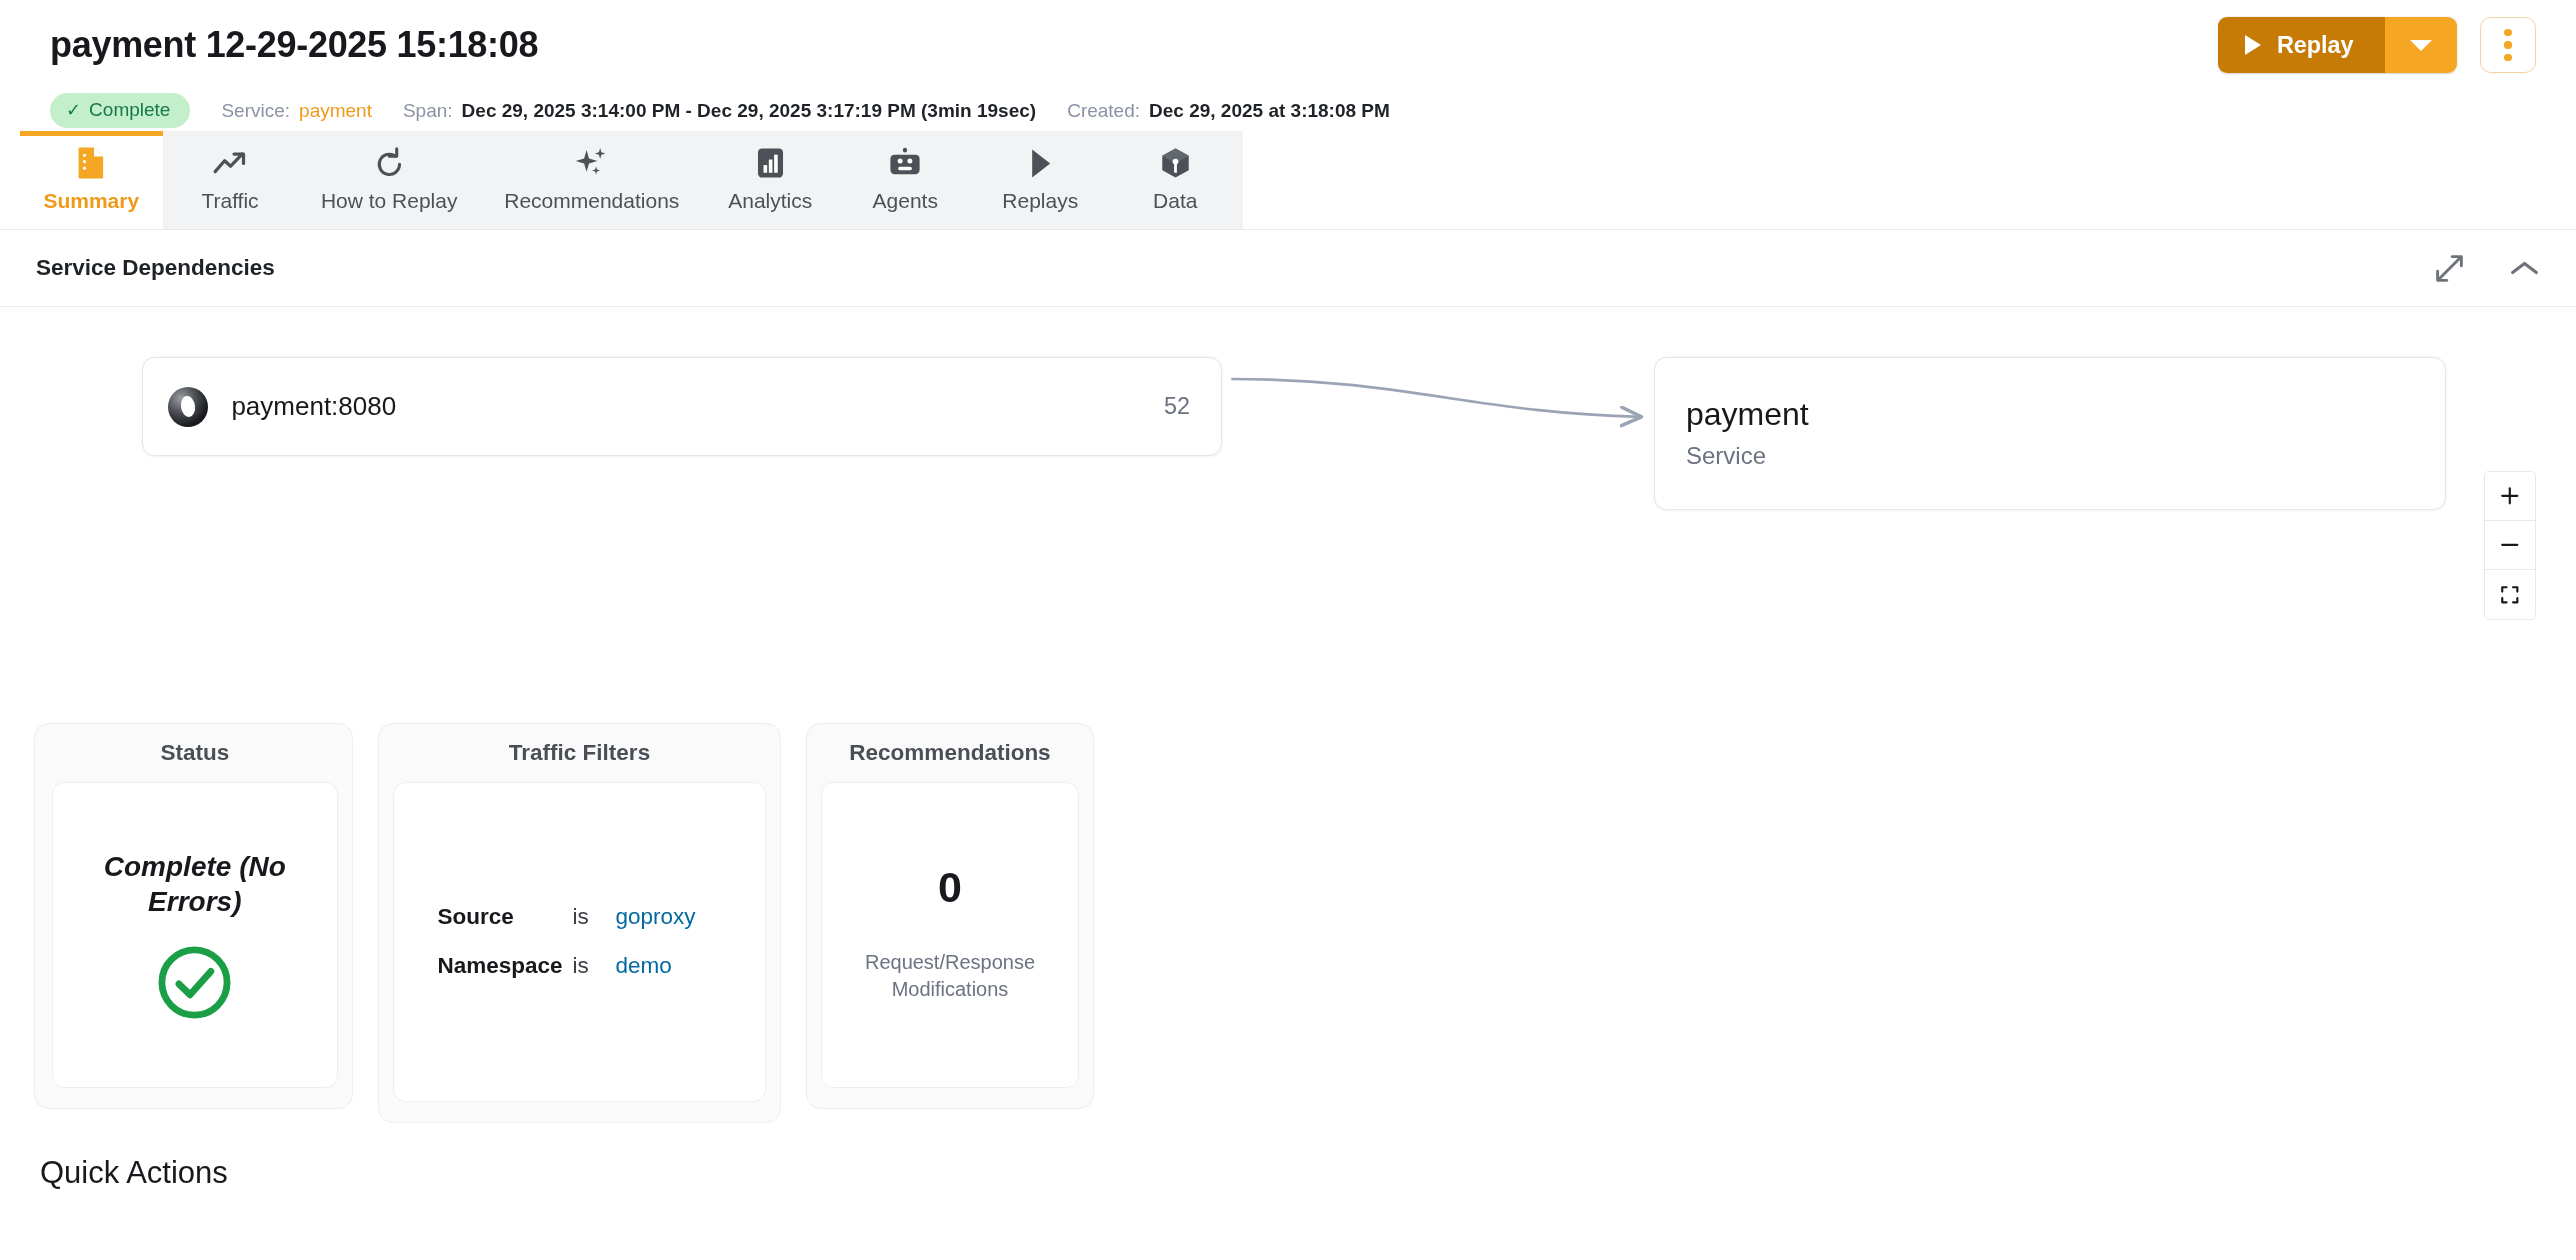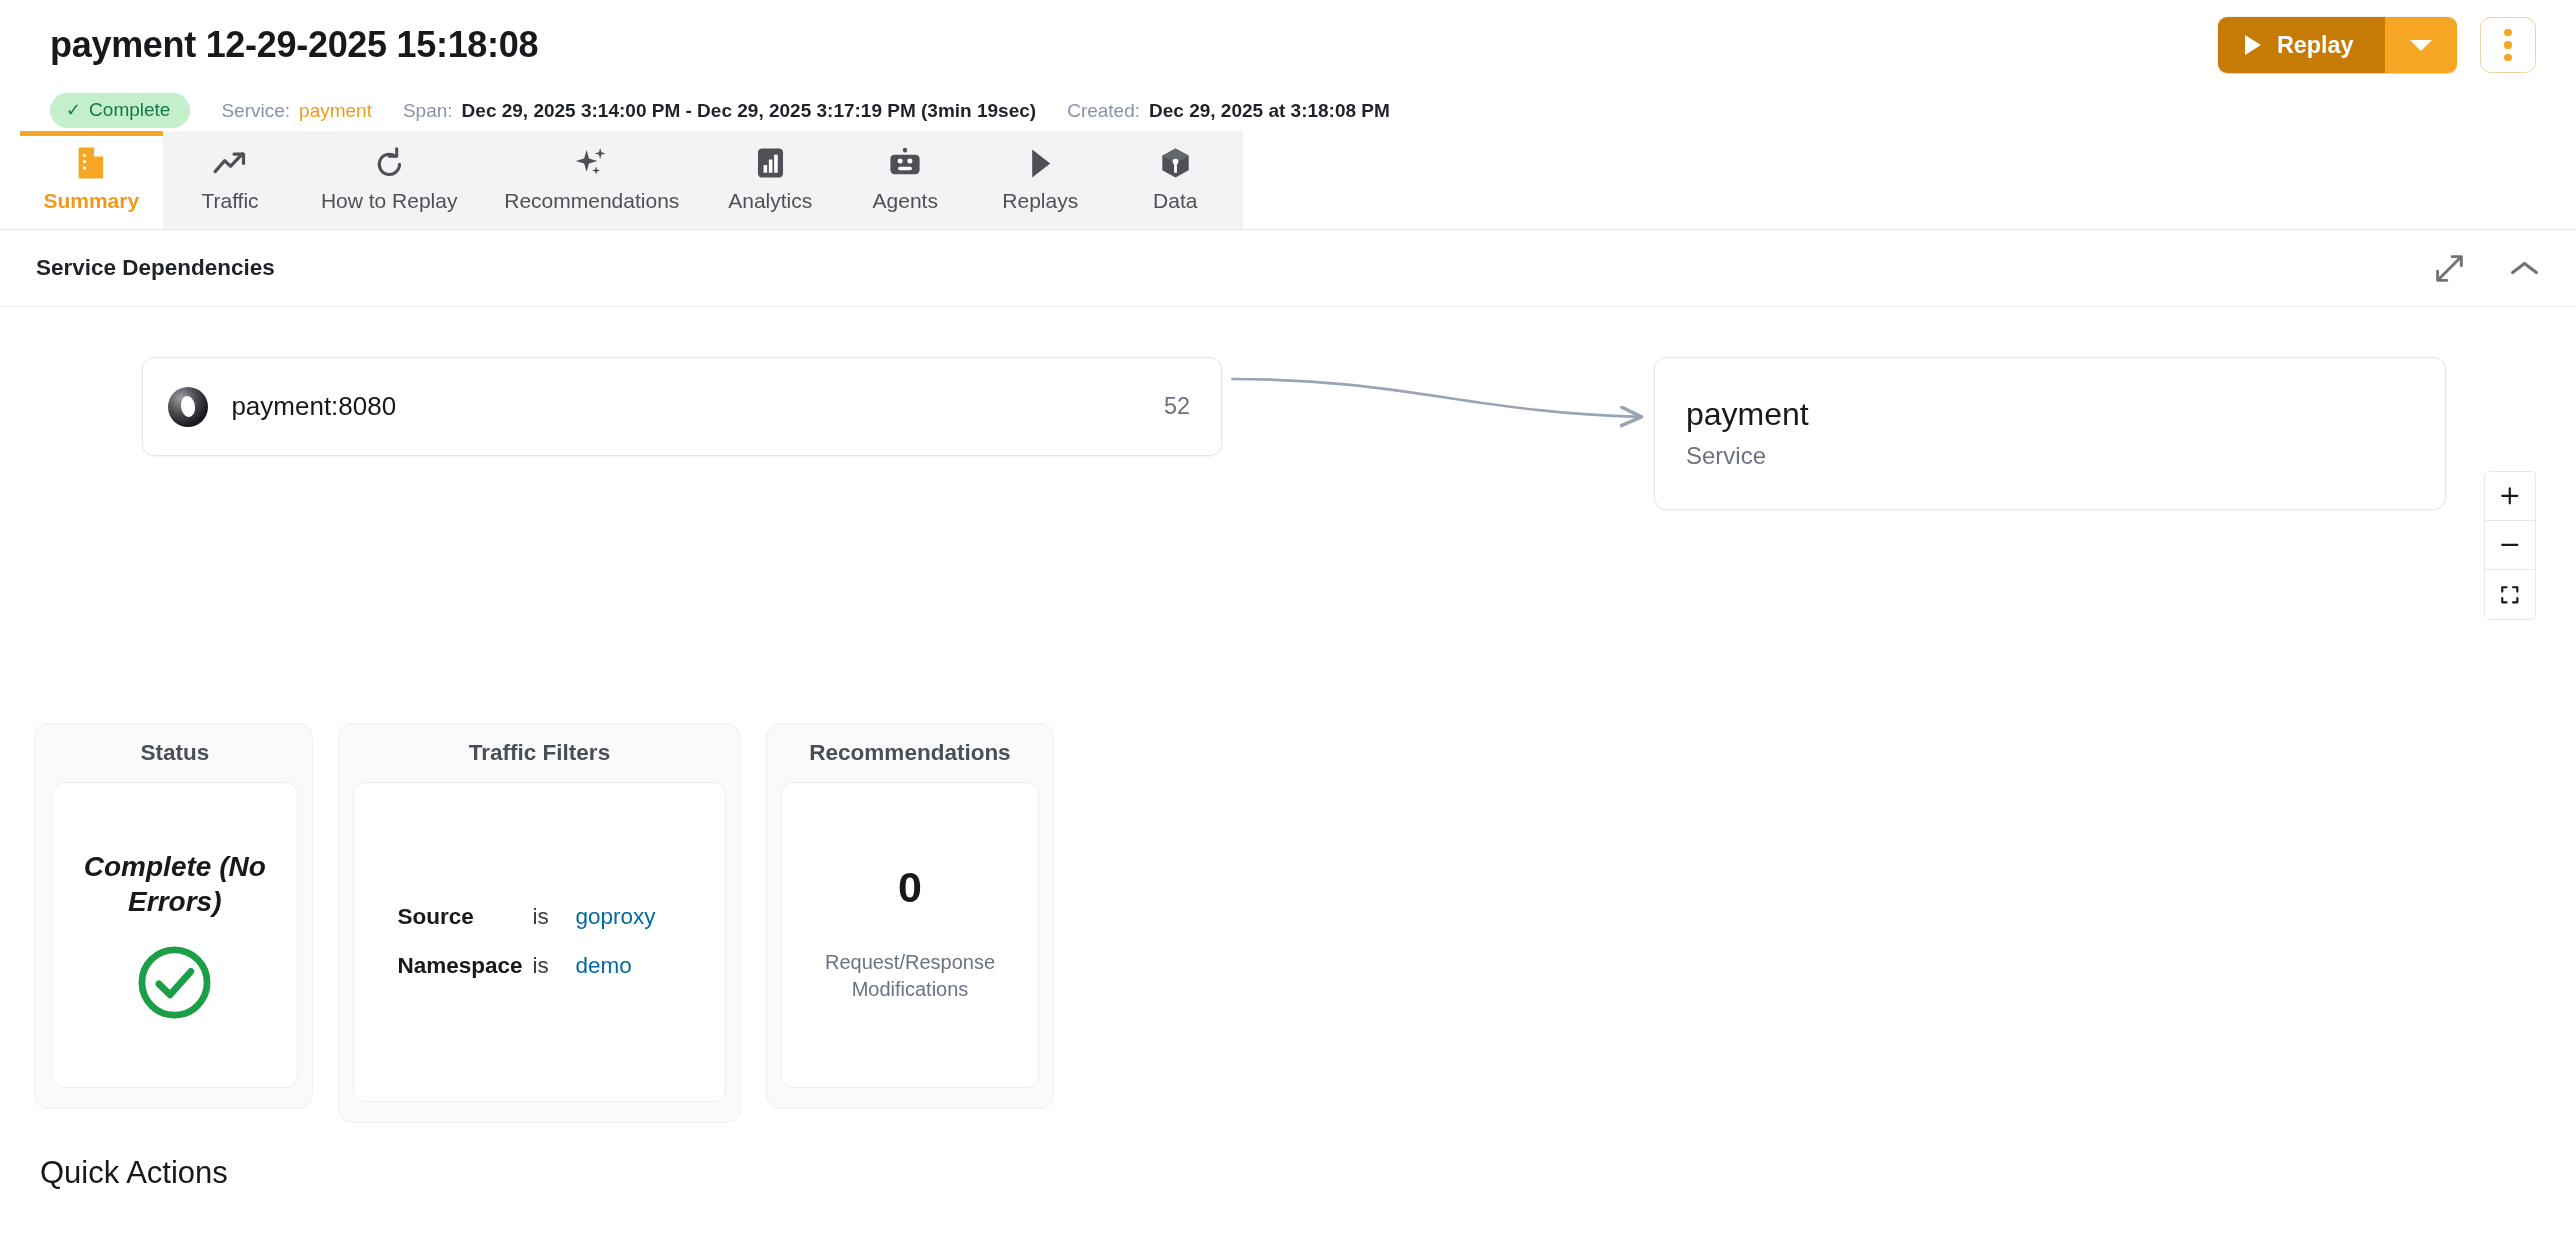--- a/index.html
+++ b/index.html
@@ -305,21 +305,21 @@
     flex: 1 1 auto;
     background: #ffffff;
     border: 1.8px solid #eceef0;
     border-radius: 12.6px;
     display: flex;
     flex-direction: column;
     align-items: center;
     justify-content: center;
     padding: 18px;
   }
-  .card-status { width: 279px; padding-left: 17px; }
+  .card-status { width: 319px; padding-left: 17px; }
   .card-status .card-body { height: 306px; gap: 25px; font-style: italic; }
   .status-text {
     font-size: 28px;
     font-weight: 700;
     color: #17191c;
     text-align: center;
     line-height: 1.25;
   }
   .check-circle { width: 77px; height: 77px; }
 

